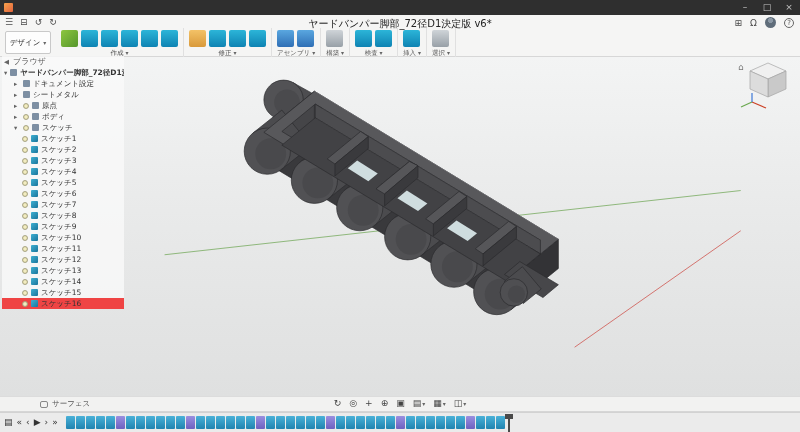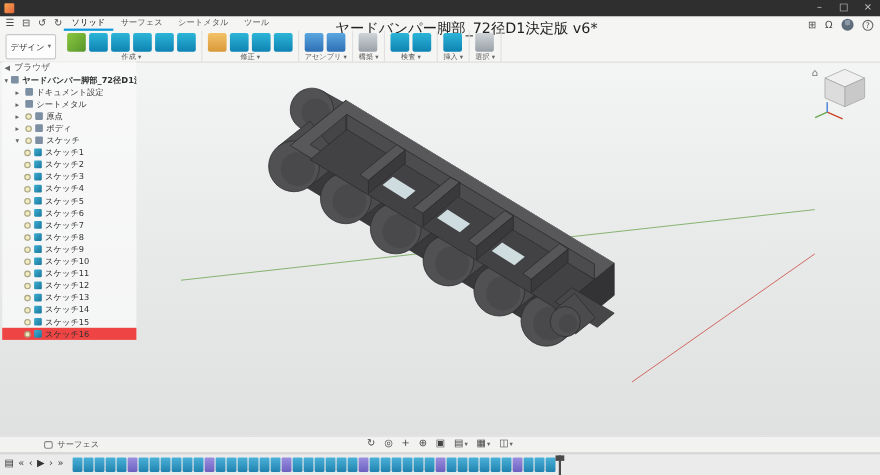--- a/index.html
+++ b/index.html
@@ -19,21 +19,21 @@
 
   
   .toolbar { position:absolute; left:0; top:15px; width:800px; height:42px;
     background:#f5f5f4; border-bottom:1px solid #d7d7d7; }
   .qa { position:absolute; left:5px; top:2px; display:flex; gap:7px; }
   .qa span { font-size:9px; color:#4a4a4a; }
   .tabs { position:absolute; left:58px; top:0; height:13px; display:flex; }
   .tab { padding:0 7px; line-height:11px; font-size:7.5px; color:#555; }
   .tab.active { color:#000; border-bottom:2px solid #0a99d6; }
   .docname { position:absolute; left:50%; transform:translateX(-50%); top:2px;
-    font-size:13px; color:#222; white-space:nowrap;margin-left:24px; }
+    font-size:10px; color:#222; white-space:nowrap; }
   .account { position:absolute; right:6px; top:2px; display:flex; gap:8px; align-items:center; }
   .account .ai { font-size:9px; color:#4a4a4a; }
   .avatar { width:11px; height:11px; border-radius:50%;
     background:radial-gradient(circle at 50% 32%,#8b98a5 28%,#5f6d7a 30%); }
   .helpcirc { width:10px; height:10px; border:1px solid #666; border-radius:50%;
     font-size:7px; line-height:8px; text-align:center; color:#555; }
   .workspace { position:absolute; left:5px; top:16px; width:46px; height:23px;
     background:#fdfdfd; border:1px solid #c9c9c9; border-radius:2px;
     display:flex; align-items:center; justify-content:center; gap:3px;
     font-size:7.5px; color:#333; }
@@ -113,26 +113,20 @@
     </div>
 </div>
 
 <div class="toolbar">
   <div class="qa" id="qa">
       <span class="qi">☰</span>
       <span class="qi">⊟</span>
       <span class="qi">↺</span>
       <span class="qi">↻</span>
     </div>
-  <div class="tabs" id="tabs">
-      <span class="tab active">ソリッド</span>
-      <span class="tab">サーフェス</span>
-      <span class="tab">シートメタル</span>
-      <span class="tab">ツール</span>
-    </div>
   <div class="docname">ヤードバンパー脚部_72径D1決定版 v6*</div>
   <div class="account" id="account">
       <span class="ai">⊞</span>
       <span class="ai">Ω</span>
       <span class="avatar"></span>
       <span class="helpcirc">?</span>
     </div>
   <div class="workspace">
     <span>デザイン</span>
     <span class="caret">▾</span>

